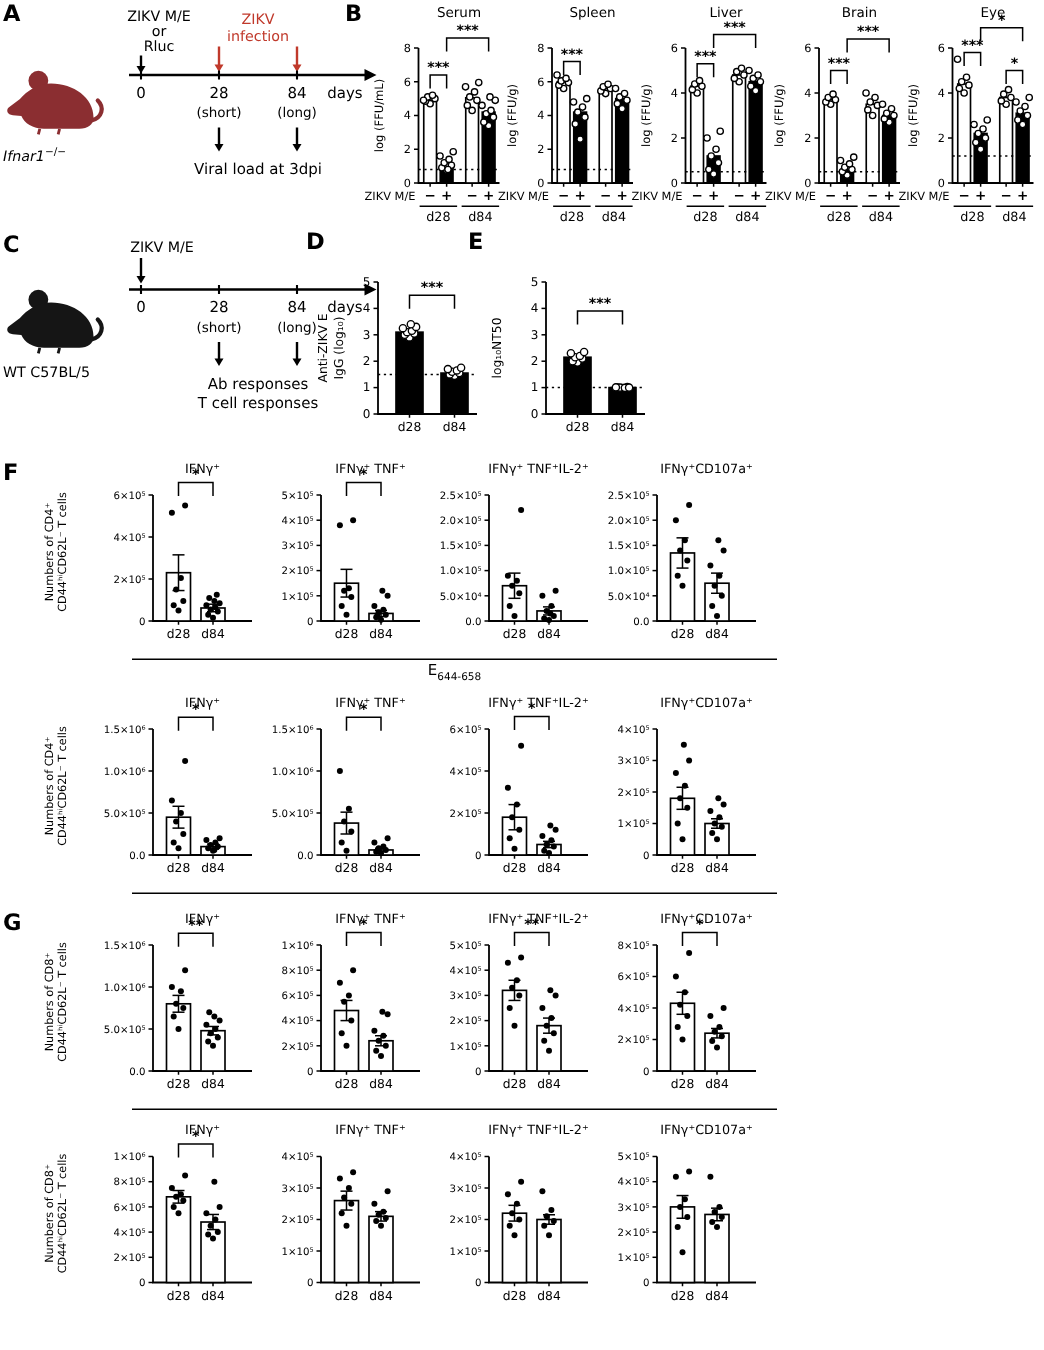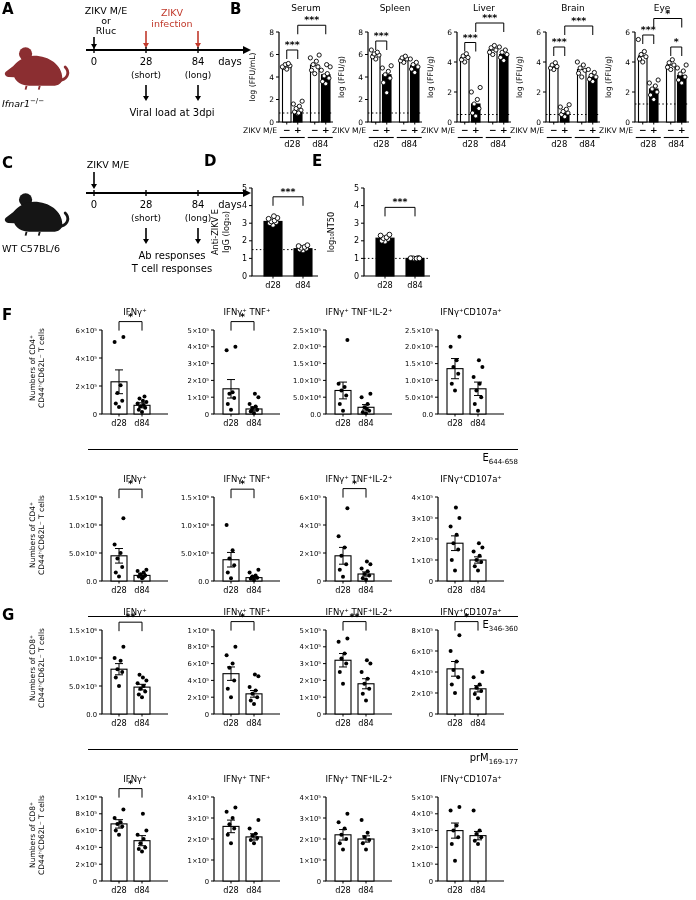--- a/index.html
+++ b/index.html
@@ -29,21 +29,21 @@
   #panel-d .chart,#panel-e .chart{position:absolute;left:6px;top:14px;}
   
   #panel-f{left:2px;top:306px;width:560px;height:300px;}
   #panel-g{left:2px;top:606px;width:560px;height:292px;}
   #panel-f .plabel,#panel-g .plabel{position:absolute;left:0;top:2px;}
   .tbody{margin-left:26px;}
   .trow{display:flex;align-items:center;}
   .rylab{flex:0 0 30px;position:relative;height:124px;}
   .rylab-in{position:absolute;width:124px;height:30px;left:-47px;top:47px;
             transform:rotate(-90deg);text-align:center;font-size:7.5px;line-height:1.25;}
-  .eprow{margin-left:60px;width:430px;text-align:right;margin-top:19px;margin-bottom:7px;}
+  .eprow{margin-left:60px;width:430px;text-align:center;margin-top:9px;margin-bottom:7px;}
   .epline{border-top:1.4px solid #000;margin-bottom:2px;}
   .eplab{font-size:10px;}
   .eplab sub{font-size:7px;}
 </style>
 </head>
 <body>
 
 <section id="panel-a">
   <div class="plabel">A</div>
   <div class="mouse-col">
@@ -420,21 +420,21 @@
 
 <section id="panel-c">
   <div class="plabel">C</div>
   <div class="mouse-col">
     <svg width="66" height="50" viewBox="0 0 70 52" style="overflow:visible">
       <circle cx="25" cy="12" r="7" fill="#151515"></circle>
       <path fill="#151515" d="M64,38 C64,24 50,14 34,14 C25,14 17,19 12,25 L4,31 C2,33 3,36 7,36.5 L13,37 C15,42 21,46 29,46 L54,46 C60,46 64,43 64,38 Z"></path>
       <path d="M63,40 C70,38 72,31 67,26" stroke="#151515" stroke-width="3" fill="none" stroke-linecap="round"></path>
       <path d="M26,46 L25,50 M40,46 L39,50" stroke="#151515" stroke-width="2"></path>
     </svg>
-    <div class="mouse-name">WT C57BL/6</div>
+    <div class="mouse-name">WT C57BL/5</div>
   </div>
   <svg class="tl" width="178" height="140">
     <text x="30" y="10" font-size="9.5" text-anchor="middle">ZIKV M/E</text>
     <g>
       <line x1="16" y1="14" x2="16" y2="27" stroke="#000" stroke-width="1.6"></line>
       <polygon points="13,26 19,26 16,31" fill="#000"></polygon>
     </g>
     <g>
       <line x1="8" y1="35" x2="166" y2="35" stroke="#000" stroke-width="1.8"></line>
       <polygon points="165,31 165,39 173,35" fill="#000"></polygon>
@@ -918,21 +918,20 @@
             <circle cx="84.9" cy="70.19999999999999" r="2" fill="#000" stroke="#000" stroke-width="0"></circle>
             <line x1="61" y1="108" x2="61" y2="110.5" stroke="#000" stroke-width="1"></line>
             <line x1="84" y1="108" x2="84" y2="110.5" stroke="#000" stroke-width="1"></line>
             <text x="61" y="119.5" font-size="8.2" text-anchor="middle" font-weight="normal" fill="#000">d28</text>
             <text x="84" y="119.5" font-size="8.2" text-anchor="middle" font-weight="normal" fill="#000">d84</text>
           </svg>
         </div>
     </div>
     <div class="eprow">
       <div class="epline"></div>
-      <div class="eplab"><span>E</span><sub>346-360</sub></div>
     </div>
   </div>
 </section>
 
 <section id="panel-g">
   <div class="plabel">G</div>
   <div class="tbody">
     <div class="trow">
       <div class="rylab">
         <div class="rylab-in"><span>Numbers of CD8⁺</span><br><span>CD44ʰⁱCD62L⁻ T cells</span></div>
@@ -1115,21 +1114,20 @@
             <text x="72.5" y="13.599999999999994" font-size="9.5" text-anchor="middle" font-weight="bold" fill="#000">*</text>
             <line x1="61" y1="108" x2="61" y2="110.5" stroke="#000" stroke-width="1"></line>
             <line x1="84" y1="108" x2="84" y2="110.5" stroke="#000" stroke-width="1"></line>
             <text x="61" y="119.5" font-size="8.2" text-anchor="middle" font-weight="normal" fill="#000">d28</text>
             <text x="84" y="119.5" font-size="8.2" text-anchor="middle" font-weight="normal" fill="#000">d84</text>
           </svg>
         </div>
     </div>
     <div class="eprow">
       <div class="epline"></div>
-      <div class="eplab"><span>prM</span><sub>169-177</sub></div>
     </div>
     <div class="trow">
       <div class="rylab">
         <div class="rylab-in"><span>Numbers of CD8⁺</span><br><span>CD44ʰⁱCD62L⁻ T cells</span></div>
       </div>
       <div class="chart">
           <svg width="112" height="124" class="chart-svg">
             <text x="77" y="9" font-size="8.5" text-anchor="middle" font-weight="normal" fill="#000">IFNγ⁺</text>
             <path d="M44,24 L44,108 L110,108" stroke="#000" stroke-width="1.2" fill="none"></path>
             <line x1="41" y1="108" x2="44" y2="108" stroke="#000" stroke-width="1"></line>

